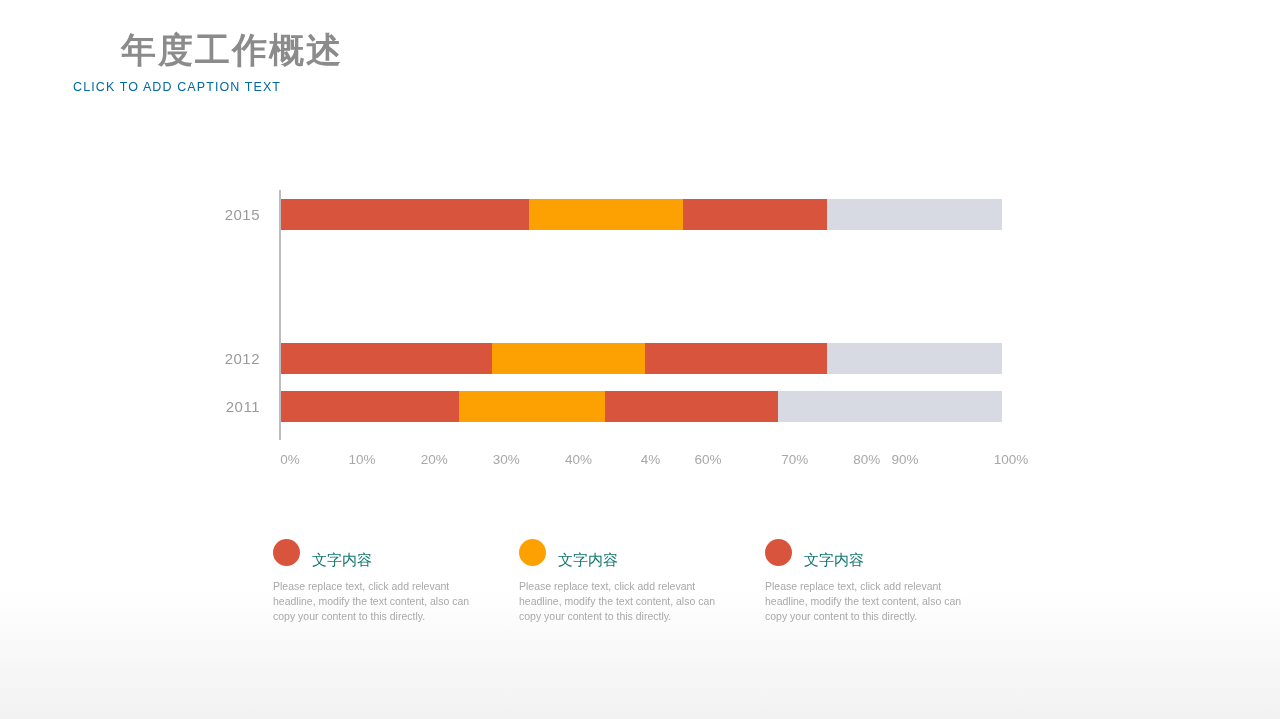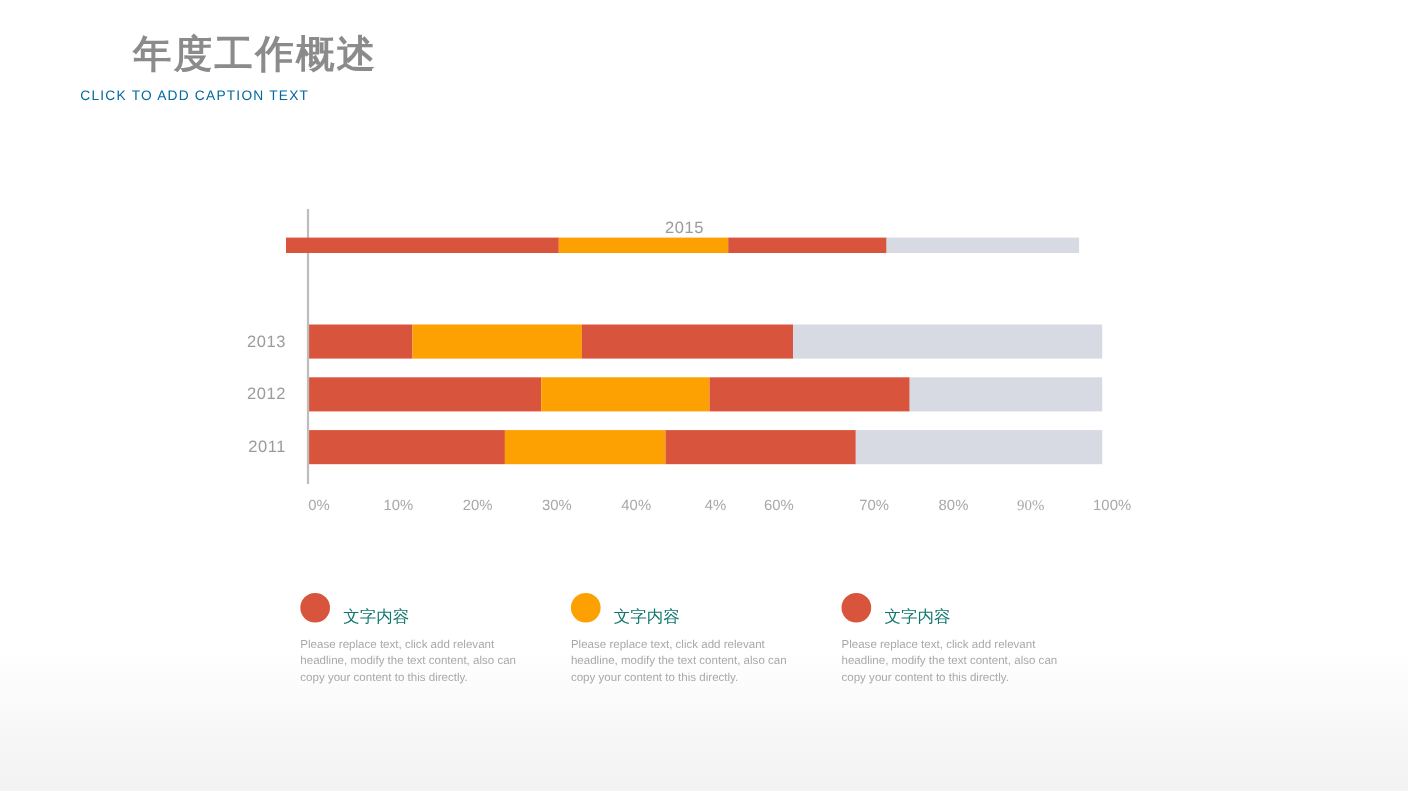--- a/index.html
+++ b/index.html
@@ -100,36 +100,27 @@
 
 <div class="header">
   <div class="page-title">年度工作概述</div>
   <div class="page-subtitle">CLICK TO ADD CAPTION TEXT</div>
 </div>
 
 <div class="chart">
   <div class="plot-wrap">
     <div class="y-axis-line"></div>
     <div class="rows" id="rows">
-        <div class="bar-row" style="top: 9px; flex-direction: column;">
+        <div class="bar-row" style="top: 9px;">
           <div class="row-label">2015</div>
           <div class="bar-track">
             <div class="seg" style="width: 34.4%; background: rgb(217, 84, 60);"></div>
             <div class="seg" style="width: 21.4%; background: rgb(253, 160, 1);"></div>
             <div class="seg" style="width: 19.9%; background: rgb(217, 84, 60);"></div>
             <div class="seg" style="width: 24.3%; background: rgb(215, 218, 227);"></div>
-          </div>
-        </div>
-        <div class="bar-row" style="top: 105px;">
-          <div class="row-label">2013</div>
-          <div class="bar-track">
-            <div class="seg" style="width: 13%; background: rgb(217, 84, 60);"></div>
-            <div class="seg" style="width: 21.4%; background: rgb(253, 160, 1);"></div>
-            <div class="seg" style="width: 26.6%; background: rgb(217, 84, 60);"></div>
-            <div class="seg" style="width: 39%; background: rgb(215, 218, 227);"></div>
           </div>
         </div>
         <div class="bar-row" style="top: 153px;">
           <div class="row-label">2012</div>
           <div class="bar-track">
             <div class="seg" style="width: 29.3%; background: rgb(217, 84, 60);"></div>
             <div class="seg" style="width: 21.2%; background: rgb(253, 160, 1);"></div>
             <div class="seg" style="width: 25.2%; background: rgb(217, 84, 60);"></div>
             <div class="seg" style="width: 24.3%; background: rgb(215, 218, 227);"></div>
           </div>
@@ -149,21 +140,21 @@
   <div class="x-axis" id="x-axis">
       <div class="x-tick" style="left: 0px;">0%</div>
       <div class="x-tick" style="left: 72.1px;">10%</div>
       <div class="x-tick" style="left: 144.2px;">20%</div>
       <div class="x-tick" style="left: 216.3px;">30%</div>
       <div class="x-tick" style="left: 288.4px;">40%</div>
       <div class="x-tick" style="left: 360.5px;">4%</div>
       <div class="x-tick" style="left: 418px;">60%</div>
       <div class="x-tick" style="left: 504.7px;">70%</div>
       <div class="x-tick" style="left: 576.8px;">80%</div>
-      <div class="x-tick" style="left: 647px; font-family: Liberation Serif, serif;">90%</div>
+      <div class="x-tick" style="left: 615px;">90%</div>
       <div class="x-tick" style="left: 721px;">100%</div>
     </div>
 </div>
 
 <div class="legend" id="legend">
     <div class="legend-col">
       <div class="legend-head">
         <span class="legend-dot" style="background: rgb(217, 84, 60);"></span>
         <span class="legend-title">文字内容</span>
       </div>

